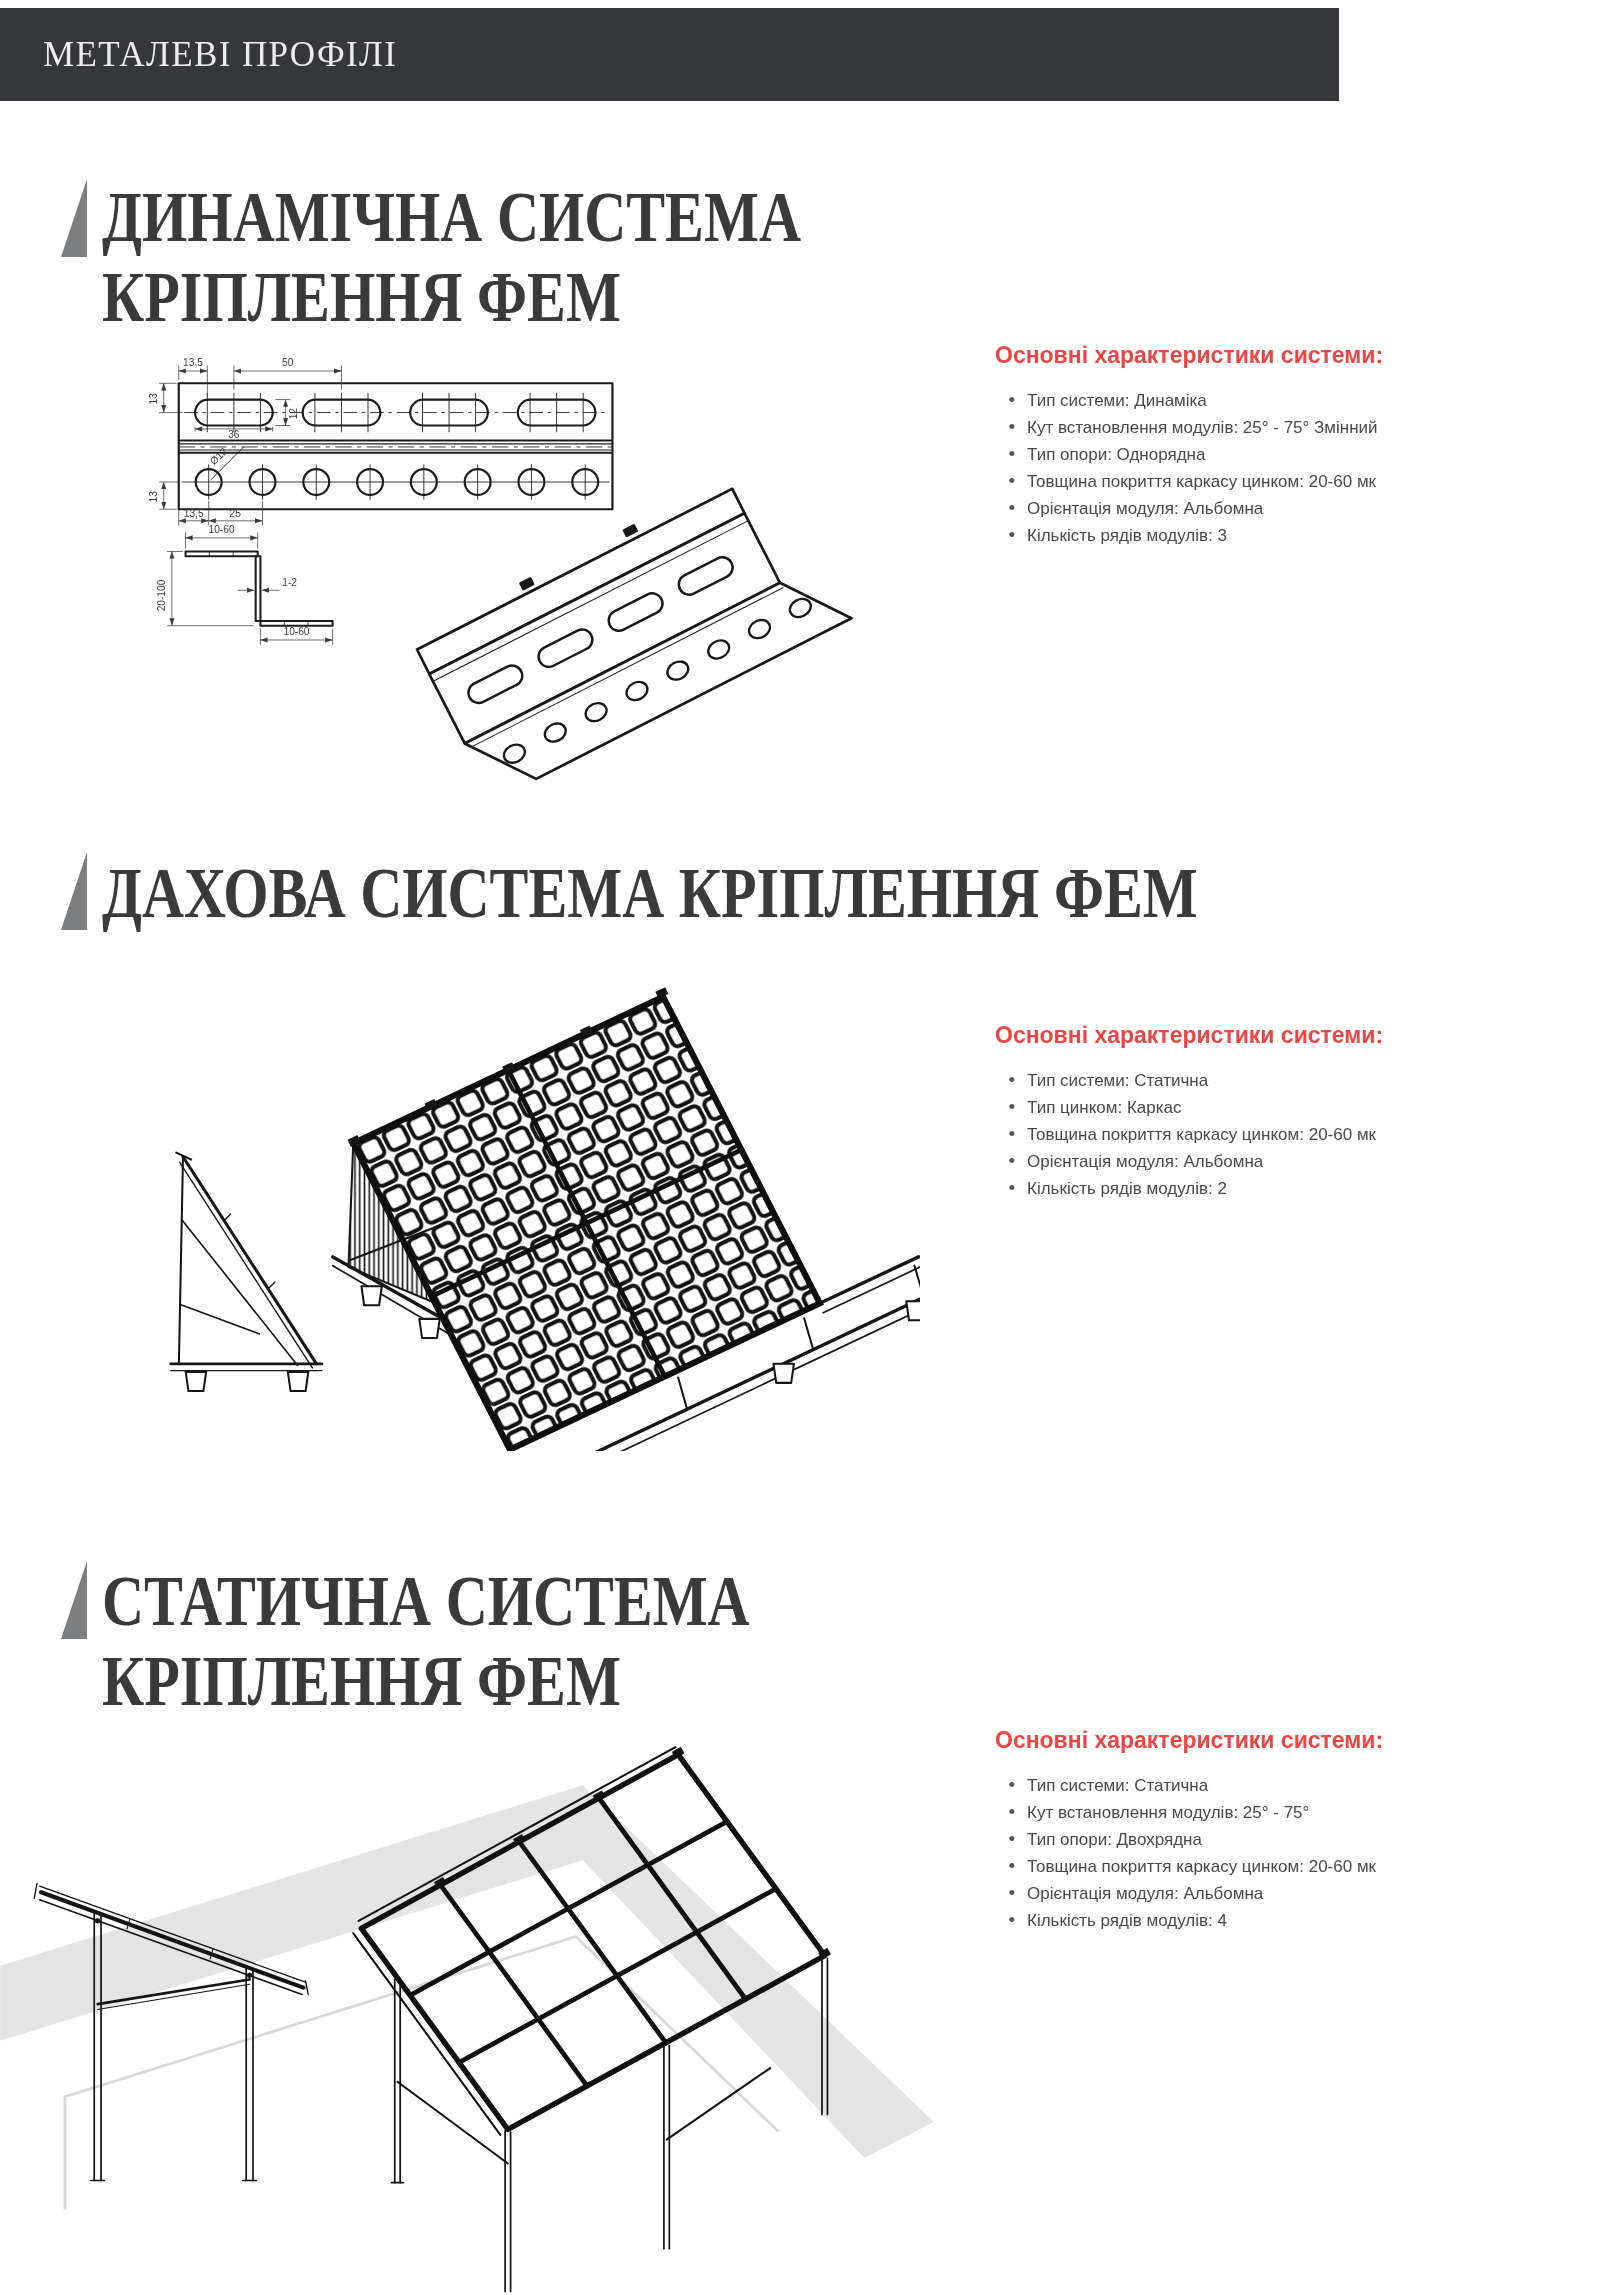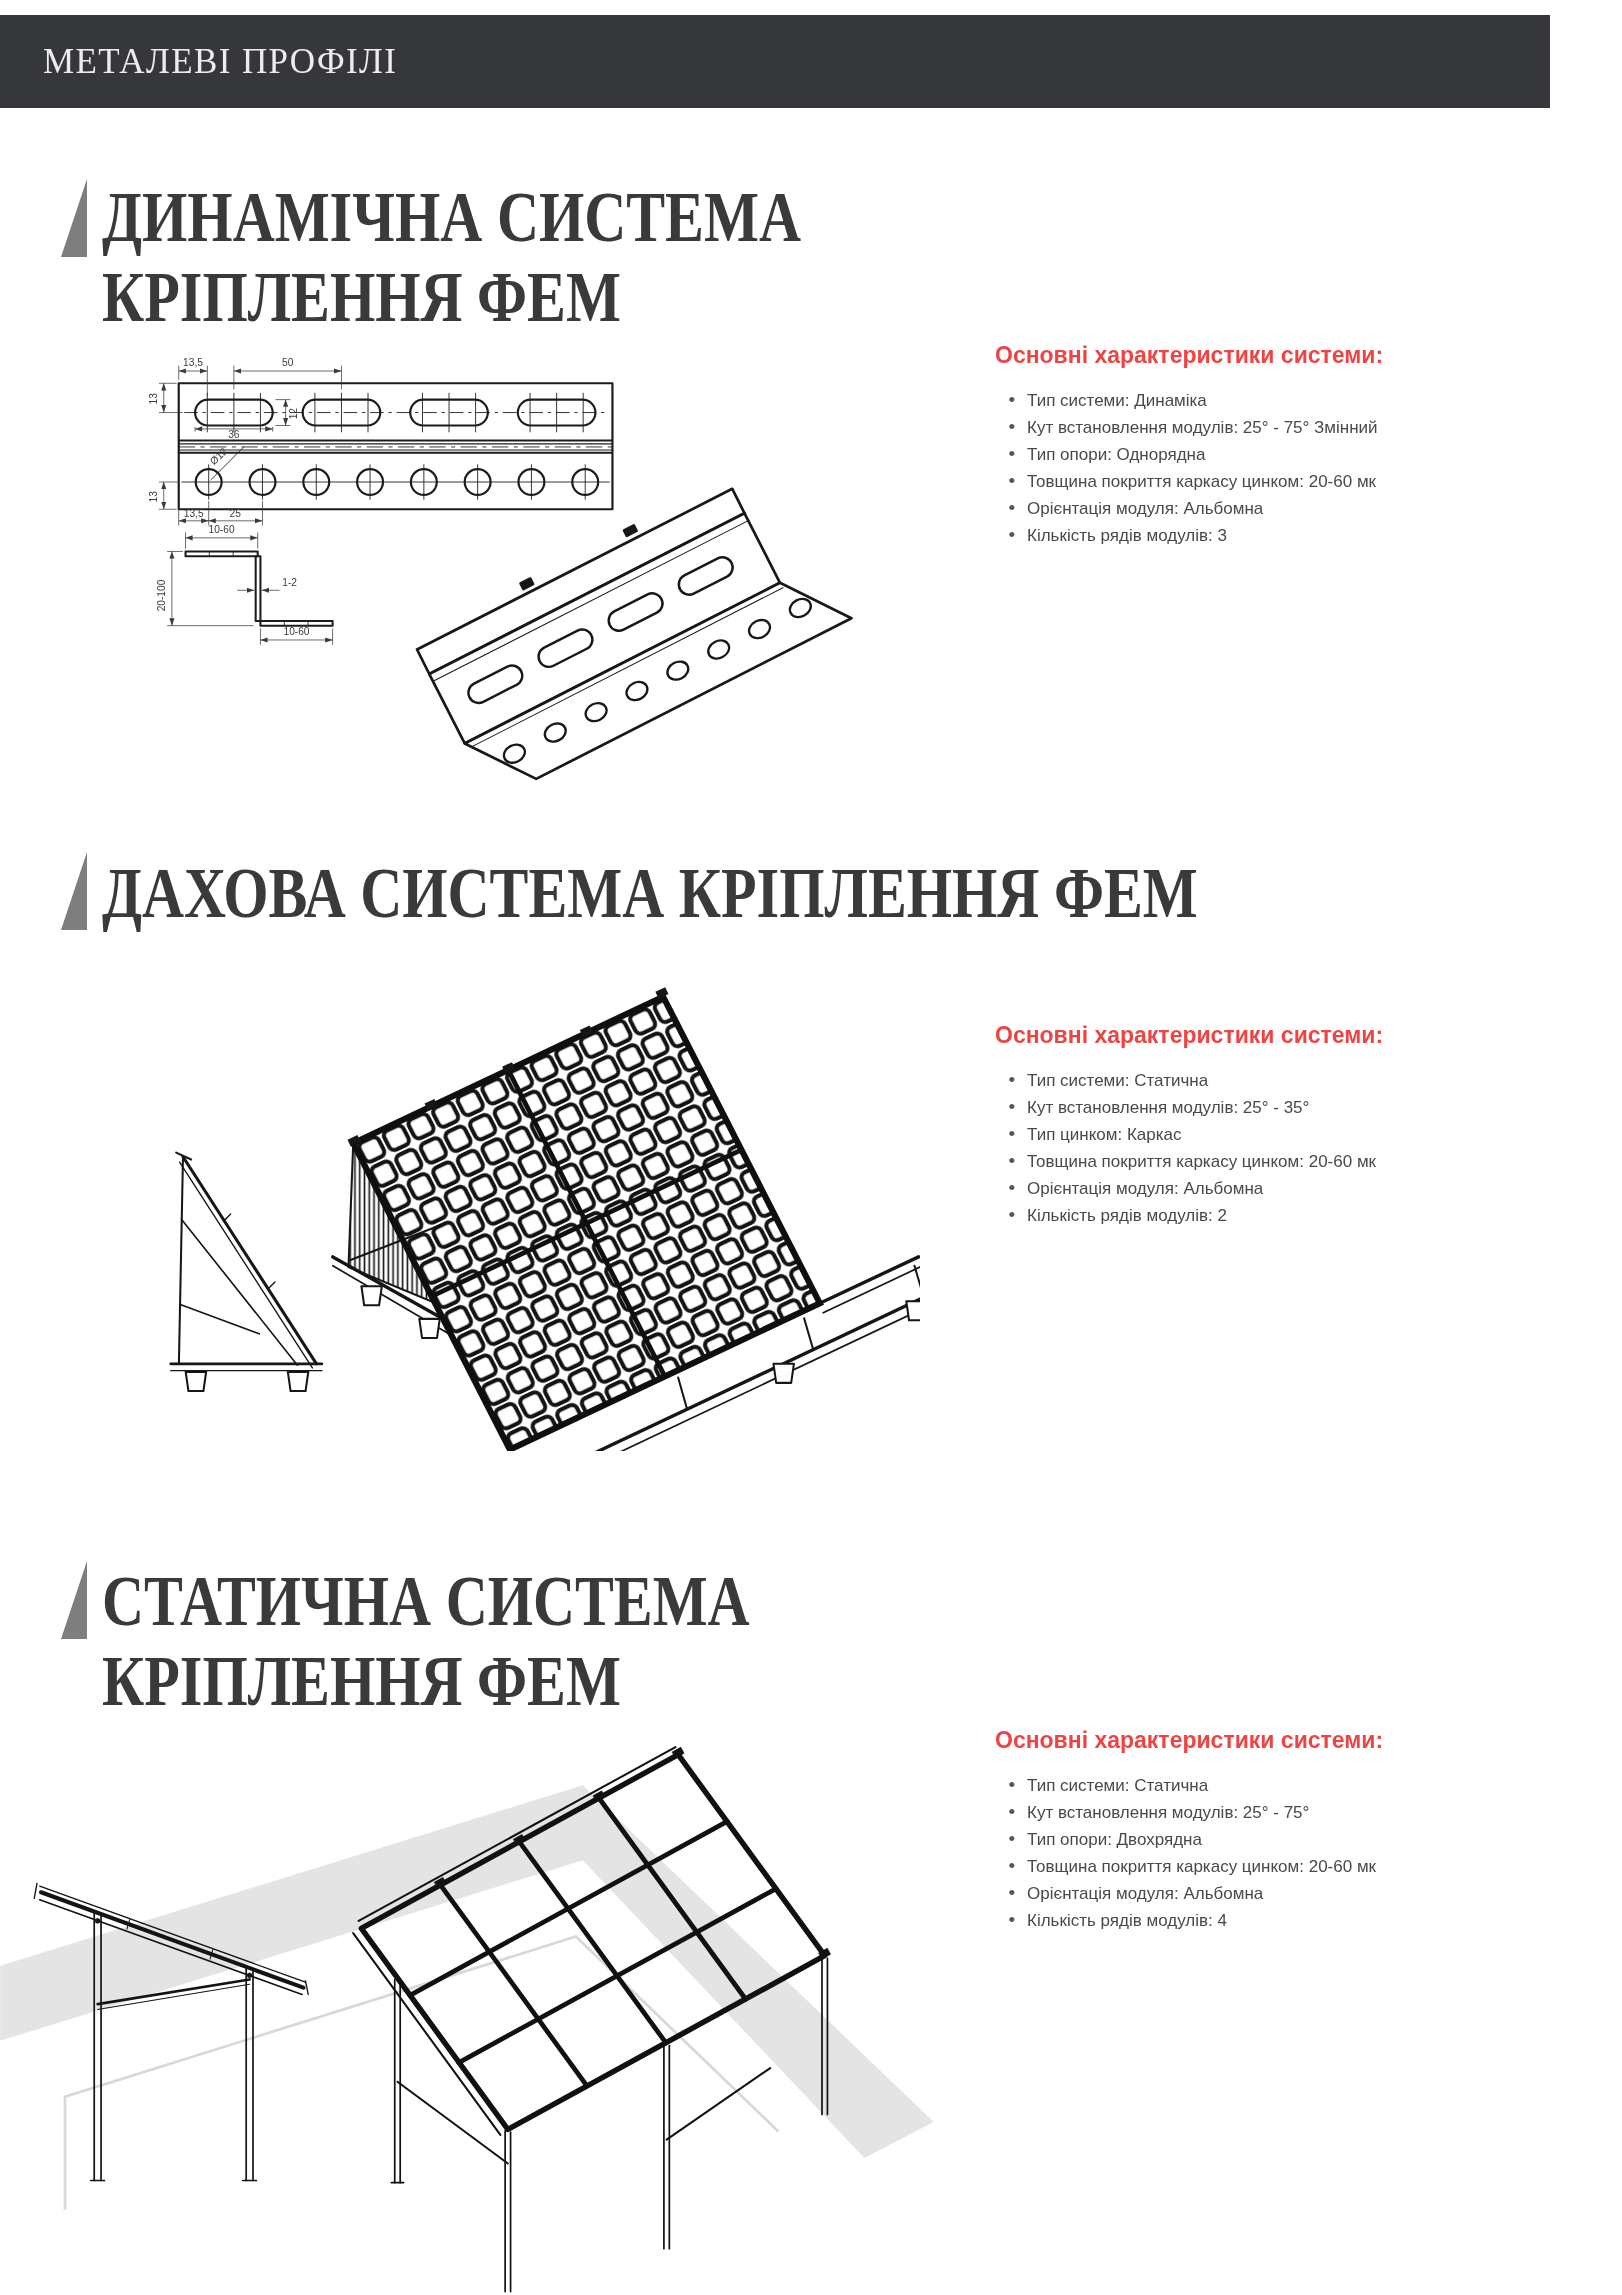--- a/index.html
+++ b/index.html
@@ -1,18 +1,18 @@
 <!DOCTYPE html>
 <html style="font-size:11px"><head>
 <meta charset="utf-8">
 <style>
   html,body{margin:0;padding:0;background:#888;}
   .page{position:relative;width:1622px;height:2295px;background:#ffffff;overflow:hidden;
         font-family:"Liberation Sans",sans-serif;}
-  .topbar{position:absolute;left:0;top:15px;width:1550px;height:93px;background:#35373a;}
+  .topbar{position:absolute;left:0;top:8px;width:1339px;height:93px;background:#35373a;}
   .topbar-title{position:absolute;left:43px;top:50%;transform:translateY(-50%);
         font-family:"Liberation Serif",serif;font-size:35px;color:#ececec;letter-spacing:1.4px;}
   .tri{position:absolute;left:61px;width:26px;height:78px;background:#7c7e80;
         clip-path:polygon(100% 0,100% 100%,0 100%);}
   .sec-title{position:absolute;left:102px;margin:0;font-family:"Liberation Serif",serif;
         font-weight:bold;font-size:71px;line-height:80px;color:#3a3a3c;
         transform:scaleX(.82);transform-origin:left top;white-space:nowrap;}
   .chars{position:absolute;left:995px;width:613px;color:#48494b;}
   .chars h3{margin:0;font-size:23px;font-weight:bold;color:#ef4444;line-height:27px;}
   .chars ul{margin:17.7px 0 0 0;padding:0;list-style:none;}
@@ -164,21 +164,20 @@
 
   <div class="tri" style="top:852px"></div>
   <h2 class="sec-title" style="top:853px">
     <div>ДАХОВА СИСТЕМА КРІПЛЕННЯ ФЕМ</div>
   </h2>
 
   <div class="chars" style="top:1022px">
     <h3>Основні характеристики системи:</h3>
     <ul>
       <li>Тип системи: Статична</li>
-      <li>Кут встановлення модулів: 25° - 35°</li>
       <li>Тип цинком: Каркас</li>
       <li>Товщина покриття каркасу цинком: 20-60 мк</li>
       <li>Орієнтація модуля: Альбомна</li>
       <li>Кількість рядів модулів: 2</li>
     </ul>
   </div>
 
   <svg style="left:157px;top:947px" width="763" height="504" viewBox="0 0 1120 740">
     <defs>
       <pattern id="cells" width="40" height="40" patternUnits="userSpaceOnUse" patternTransform="matrix(0.904 -0.427 0.455 0.890 288 288)">

